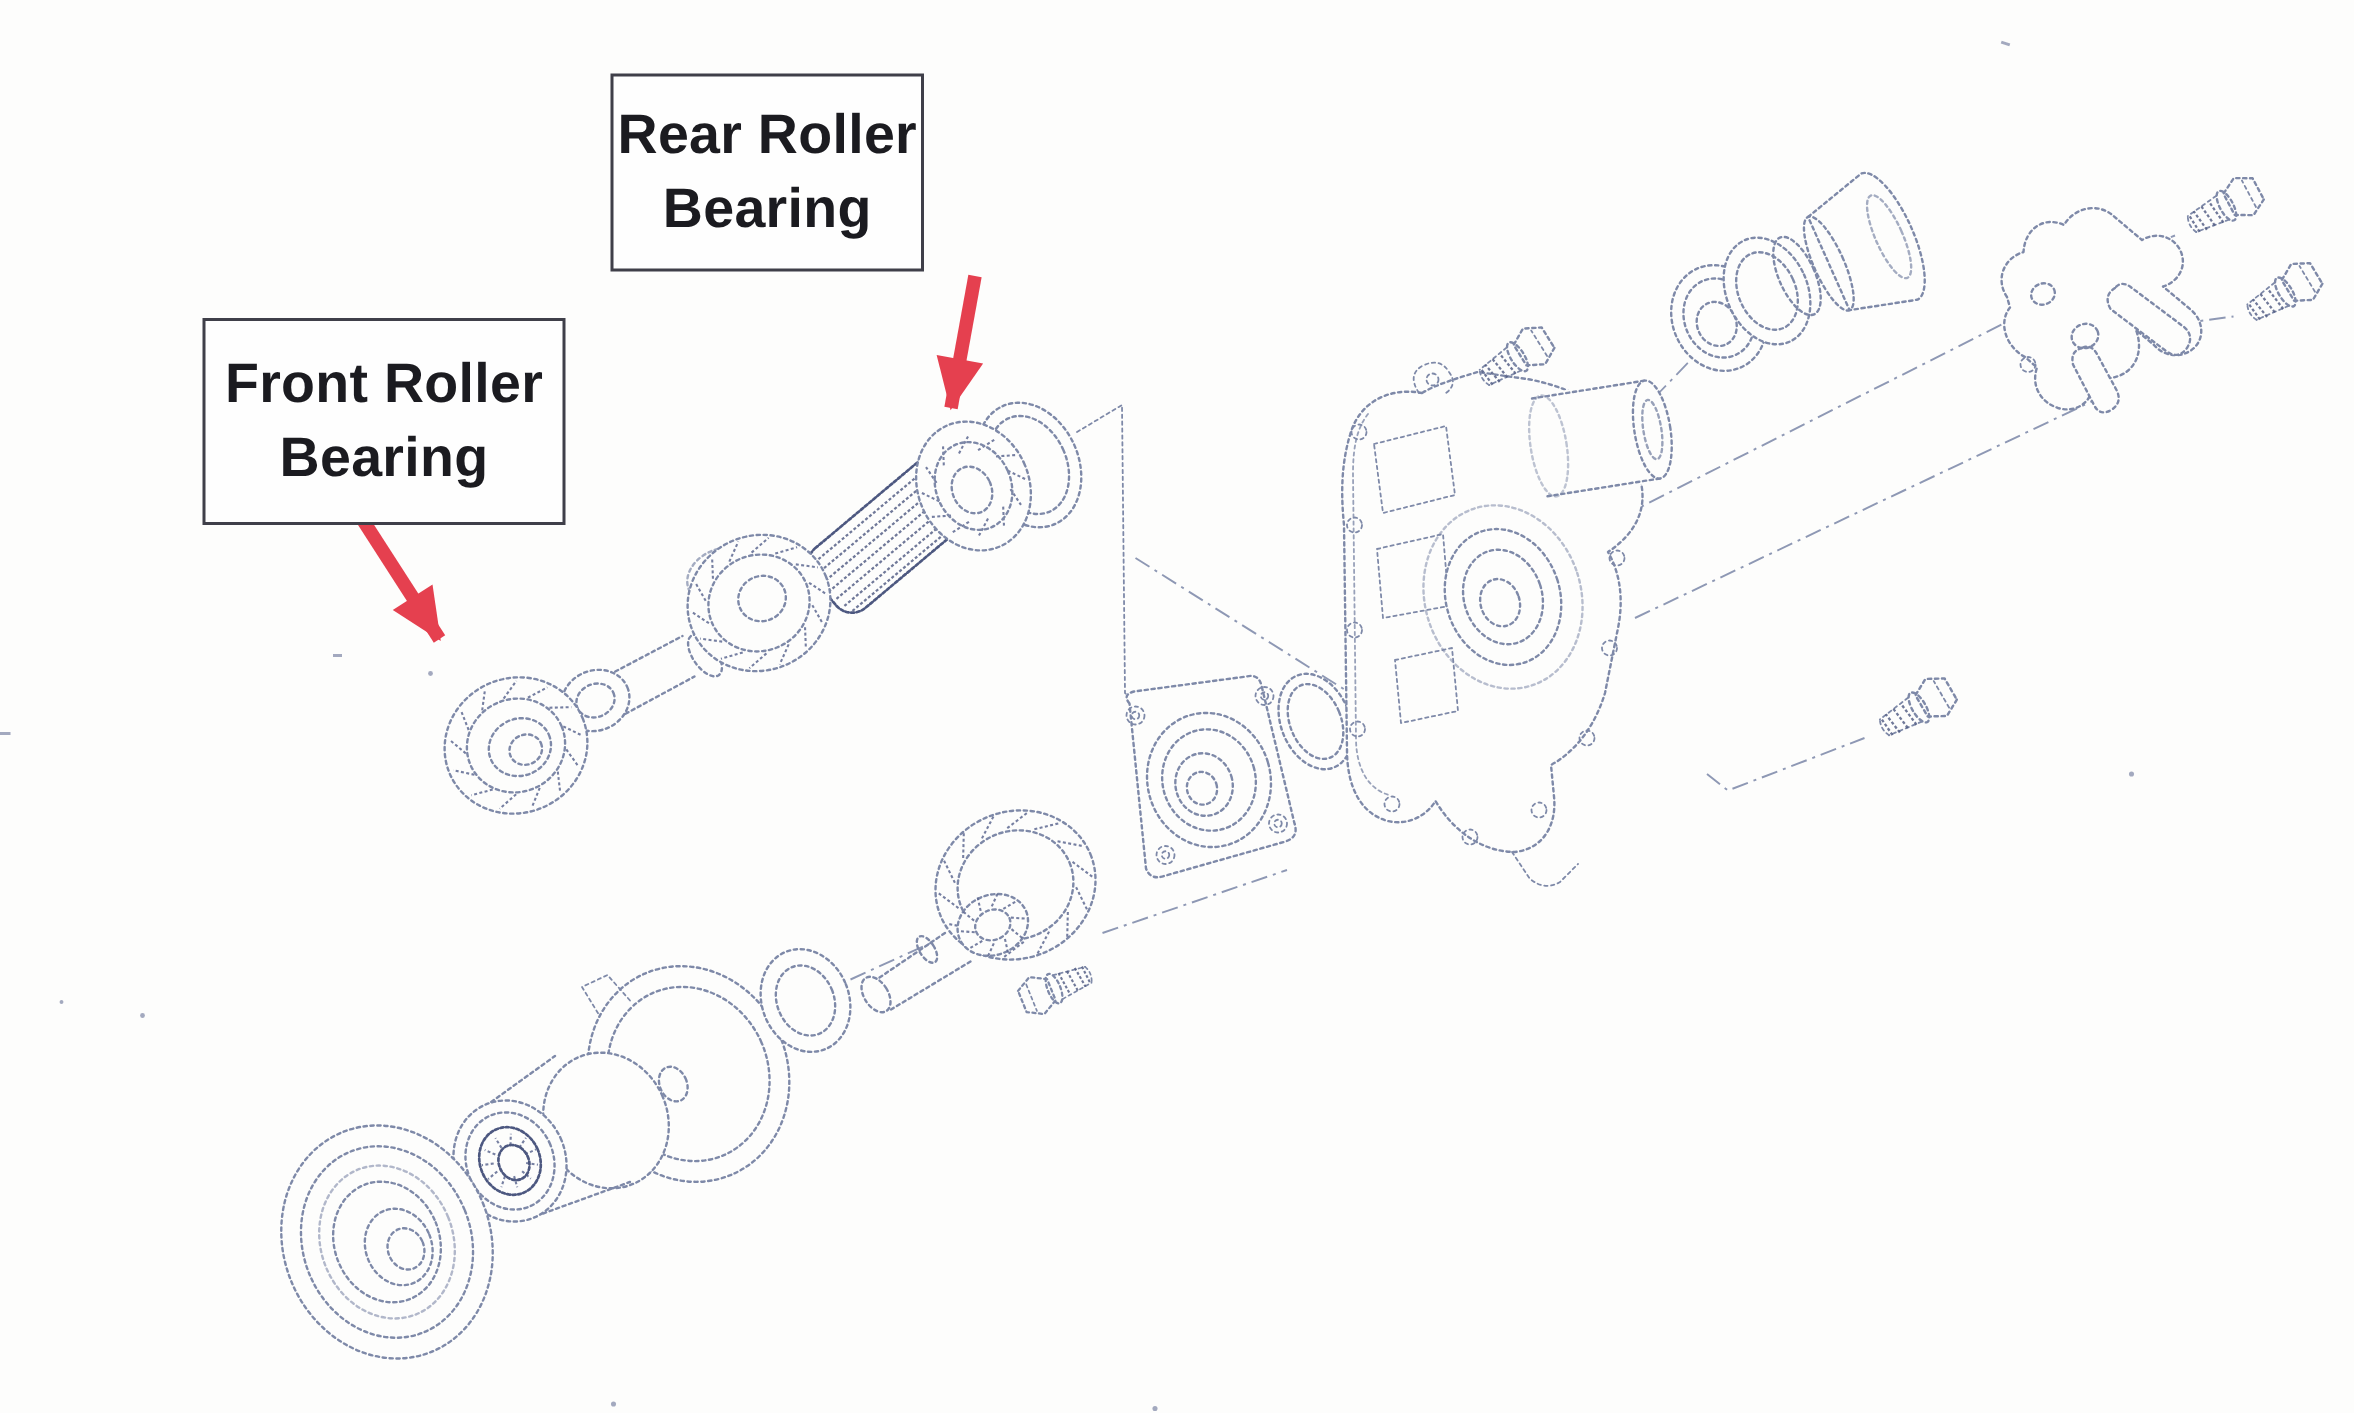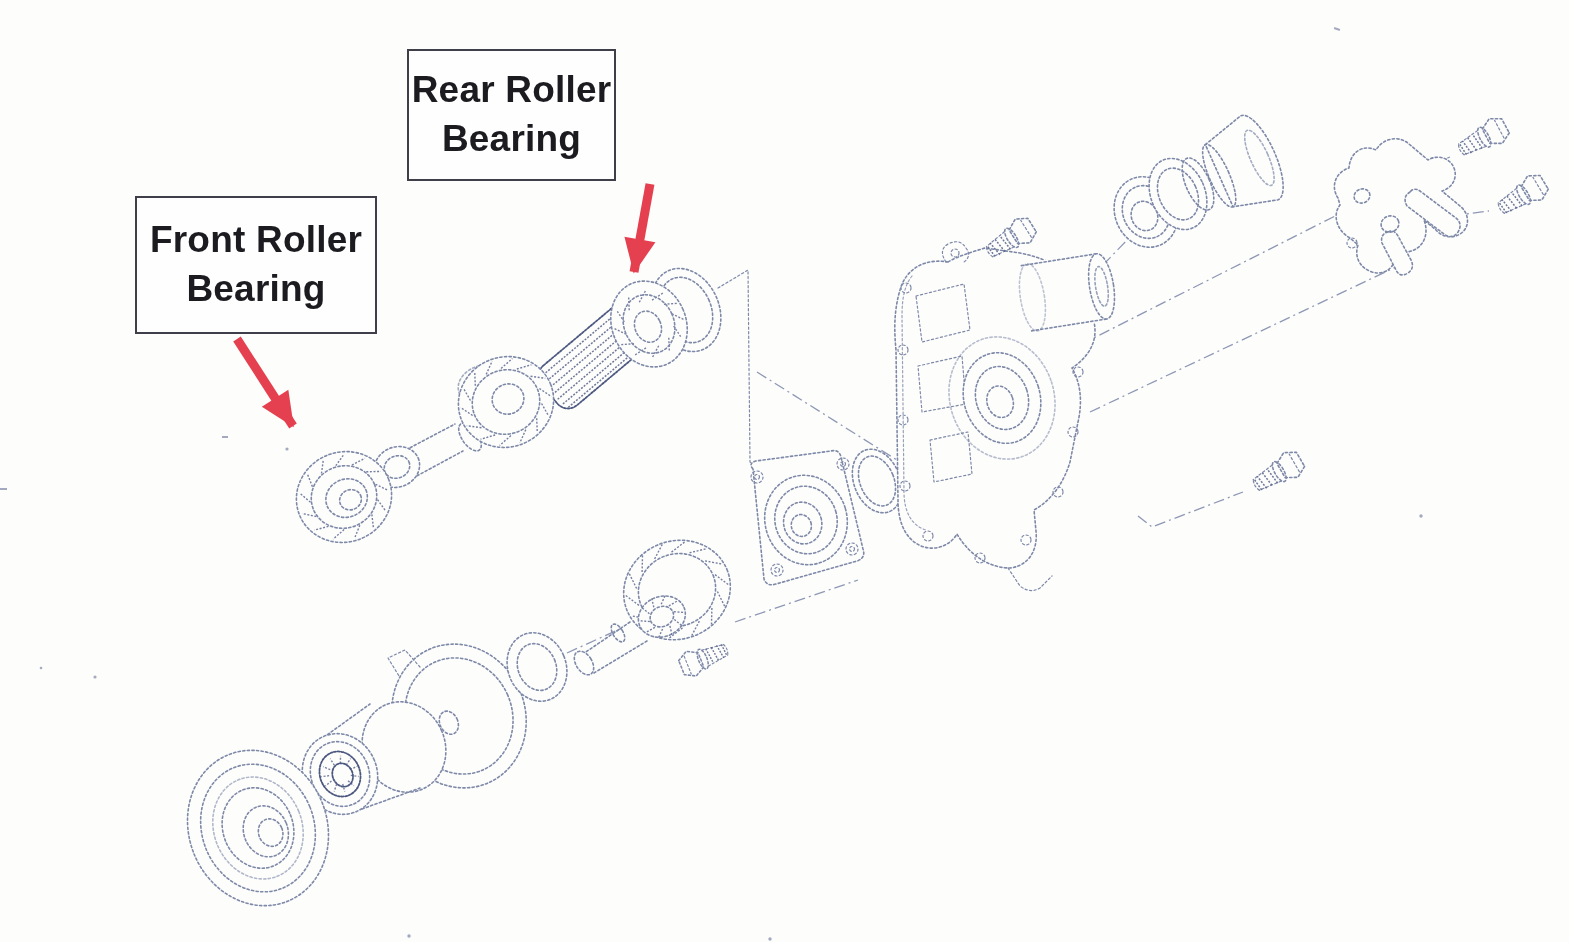--- a/index.html
+++ b/index.html
@@ -20,21 +20,21 @@
   .arrow{stroke:var(--arrow,#e5404f);stroke-width:9;}
   #ah path{fill:var(--arrow,#e5404f);}
 
   
   .callout{position:absolute;box-sizing:border-box;background:#fefefe;
     border:2px solid var(--label-border,#3f3f49);
     display:flex;flex-direction:column;align-items:center;justify-content:center;
     font-weight:700;font-size:37px;line-height:1.32;text-align:center;
     color:var(--label-text,#1b1b20);letter-spacing:.2px;}
   #callout-rear{left:407px;top:49px;width:209px;height:132px;}
-  #callout-front{left:135px;top:196px;width:242px;height:138px;}
+  #callout-front{left:135px;top:212px;width:242px;height:138px;}
 </style>
 </head>
 <body>
 
 <div class="stage">
 
 <svg width="1569" height="942" viewBox="0 0 1569 942">
   <defs>
     <marker id="ah" viewBox="0 0 12 12" refX="11" refY="6" markerWidth="4.2" markerHeight="4.2" orient="auto">
       <path d="M0.5,1 L11.5,6 L0.5,11 z"></path>

